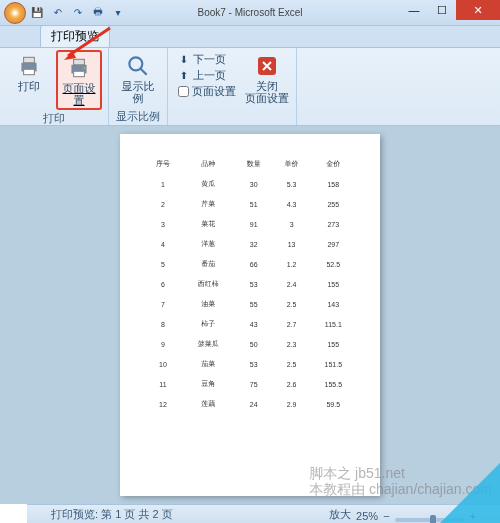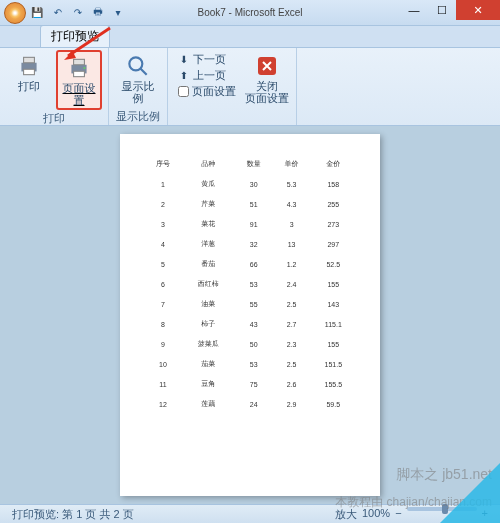--- a/index.html
+++ b/index.html
@@ -38,27 +38,27 @@
 .mini-icon { width: 12px; height: 12px; display: inline-flex; align-items: center; justify-content: center; font-size: 10px; }
 
 
 .workspace { background: #b8cfe0; height: 378px; display: flex; justify-content: center; padding: 8px; }
 .page { background: #fff; width: 260px; height: 362px; box-shadow: 2px 2px 6px rgba(0,0,0,0.3); padding: 20px 24px; }
 .ptable { width: 100%; border-collapse: collapse; font-size: 7px; color: #333; }
 .ptable th, .ptable td { padding: 5px 2px; text-align: center; font-weight: normal; }
 .ptable th { font-weight: normal; }
 
 
-.statusbar { height: 19px; background: linear-gradient(#e0ecf6, #cfe0f0); border-top: 1px solid #a8c4e0; display: flex; align-items: center; font-size: 11px; color: #3a5a7a; padding: 0 12px; }
-.statusbar .right { margin-left: auto; display: flex; align-items: flex-start; gap: 5px; }
+.statusbar { height: 19px; background: linear-gradient(#e0ecf6, #cfe0f0); border-top: 1px solid #a8c4e0; display: flex; align-items: center; font-size: 11px; color: #3a5a7a; padding: 0 24px; margin-left: 27px; }
+.statusbar .right { margin-left: auto; display: flex; align-items: flex-end; gap: 5px; }
 .zoom-track { width: 70px; height: 4px; background: #a8c4e0; position: relative; border-radius: 2px; }
 .zoom-thumb { position: absolute; left: 50%; top: -3px; width: 6px; height: 10px; background: #6a8aac; border-radius: 2px; }
 
 
-.watermark { position: absolute; right: 8px; bottom: 13px; font-size: 14px; color: rgba(120,120,120,0.55); text-align: right; line-height: 16px; pointer-events: none; }
+.watermark { position: absolute; right: 8px; bottom: 26px; font-size: 14px; color: rgba(120,120,120,0.55); line-height: 16px; pointer-events: none; }
 .corner-tri { position: absolute; right: 0; bottom: 0; width: 0; height: 0; border-left: 60px solid transparent; border-bottom: 60px solid #2bb8e6; opacity: 0.85; }
 
 .printer-svg { width: 26px; height: 26px; }
 </style>
 </head>
 <body>
 
 <div class="titlebar">
   <div class="qat">
     <div class="office-btn"></div>
@@ -258,26 +258,26 @@
           </tr>
         </tbody>
     </table>
   </div>
 </div>
 
 <div class="statusbar">
   <span>打印预览: 第 1 页  共 2 页</span>
   <div class="right">
     <span>放大</span>
-    <span>100%</span>
+    <span>25%</span>
     <span>−</span>
     <div class="zoom-track">
         <div class="zoom-thumb"></div>
       </div>
     <span>+</span>
   </div>
 </div>
 
 <div class="watermark">
   <div>脚本之 jb51.net</div>
-  <div style="font-size:12px;margin-top:12px;">本教程由 chajian/chajian.com</div>
+  <div style="font-size:14px;">本教程由 chajian/chajian.com</div>
 </div>
 <div class="corner-tri"></div>
 
 </body></html>

